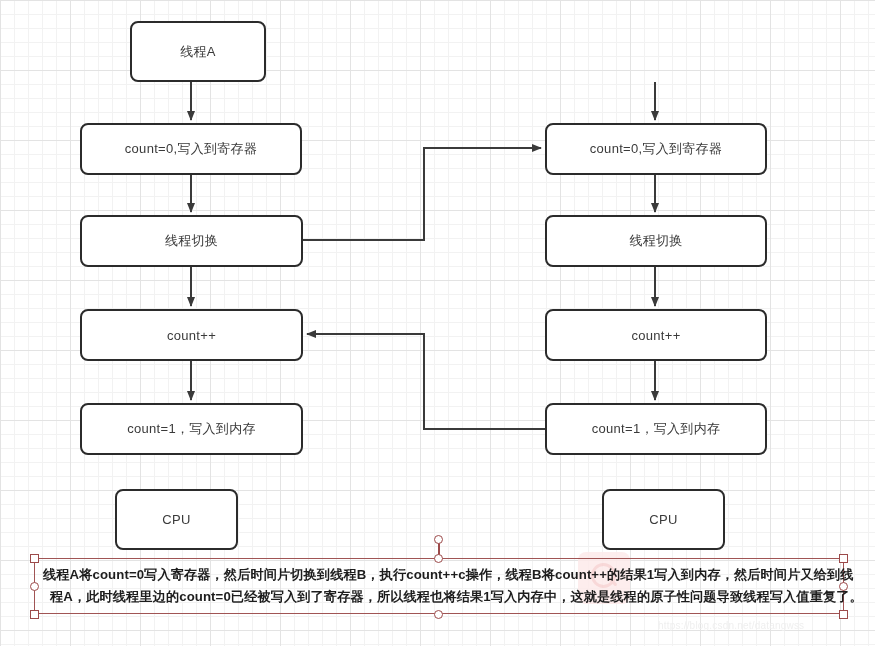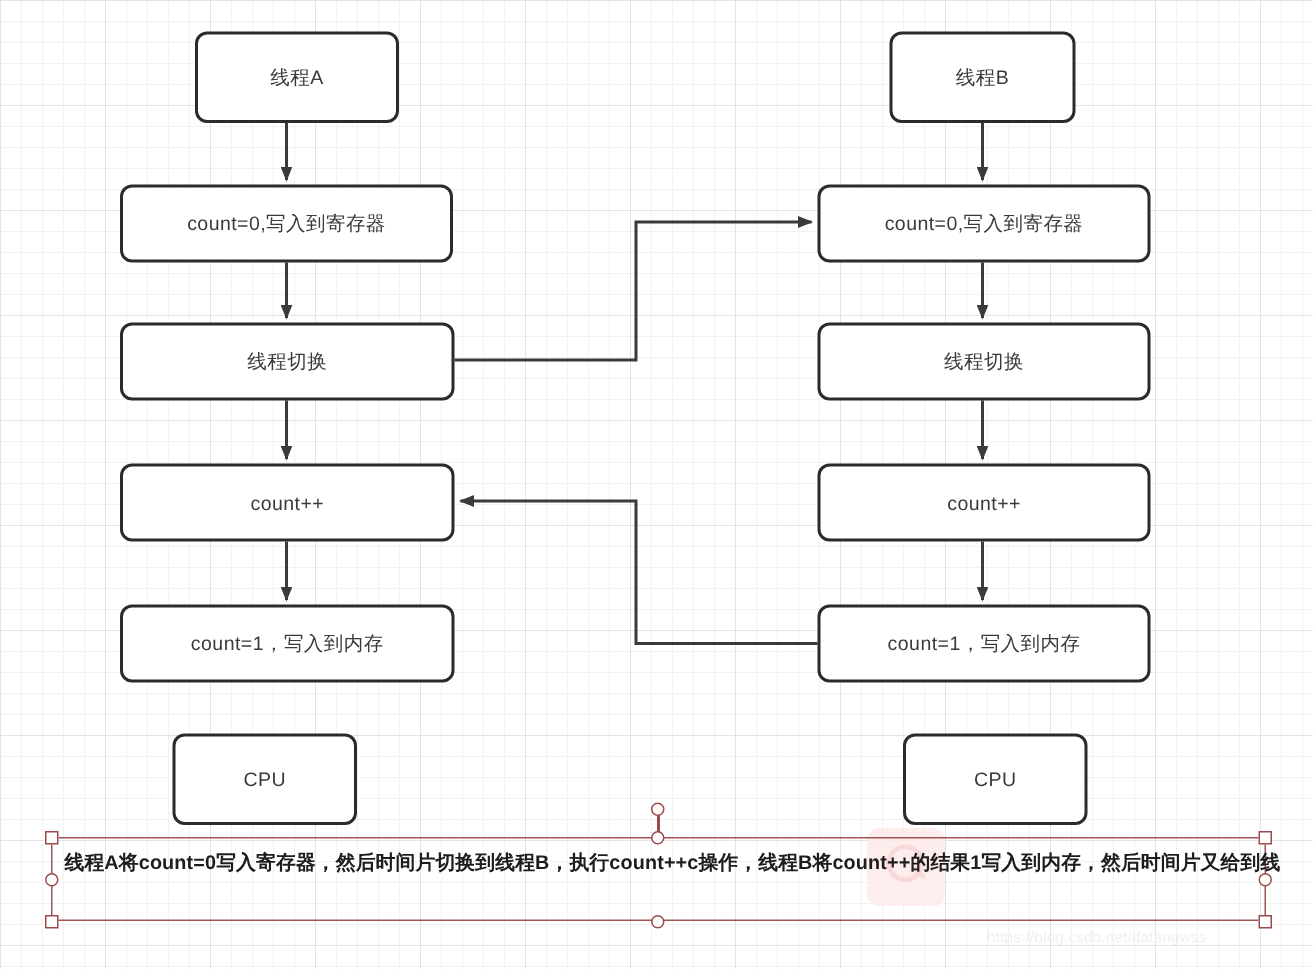--- a/index.html
+++ b/index.html
@@ -167,23 +167,20 @@
   <div class="node" style="left:80px; top:309px; width:223px; height:52px;">
     <span class="node-label">count++</span>
   </div>
   <div class="node" style="left:80px; top:403px; width:223px; height:52px;">
     <span class="node-label">count=1，写入到内存</span>
   </div>
   <div class="node" style="left:115px; top:489px; width:123px; height:61px;">
     <span class="node-label">CPU</span>
   </div>
 
-  <div class="node" style="left:593px; top:21px; width:124px; height:61px;">
-    <span class="node-label">线程B</span>
-  </div>
   <div class="node" style="left:545px; top:123px; width:222px; height:52px;">
     <span class="node-label">count=0,写入到寄存器</span>
   </div>
   <div class="node" style="left:545px; top:215px; width:222px; height:52px;">
     <span class="node-label">线程切换</span>
   </div>
   <div class="node" style="left:545px; top:309px; width:222px; height:52px;">
     <span class="node-label">count++</span>
   </div>
   <div class="node" style="left:545px; top:403px; width:222px; height:52px;">
@@ -191,20 +188,21 @@
   </div>
   <div class="node" style="left:602px; top:489px; width:123px; height:61px;">
     <span class="node-label">CPU</span>
   </div>
 
   <div class="wm-logo"></div>
   <div class="wm-url">https://blog.csdn.net/datangwss</div>
 
   <div id="annotation">
     <div class="line l1">线程A将count=0写入寄存器，然后时间片切换到线程B，执行count++c操作，线程B将count++的结果1写入到内存，然后时间片又给到线</div>
+    <div class="line l2">程A，此时线程里边的count=0已经被写入到了寄存器，所以线程也将结果1写入内存中，这就是线程的原子性问题导致线程写入值重复了。</div>
   </div>
 
   <div class="rot-stem" style="left:438px; top:539px; height:19px;"></div>
   <div class="handle ci" style="left:434px; top:535px;"></div>
 
   <div class="handle sq" style="left:30px;  top:554px;"></div>
   <div class="handle ci" style="left:434px; top:554px;"></div>
   <div class="handle sq" style="left:839px; top:554px;"></div>
   <div class="handle ci" style="left:30px;  top:582px;"></div>
   <div class="handle ci" style="left:839px; top:582px;"></div>

